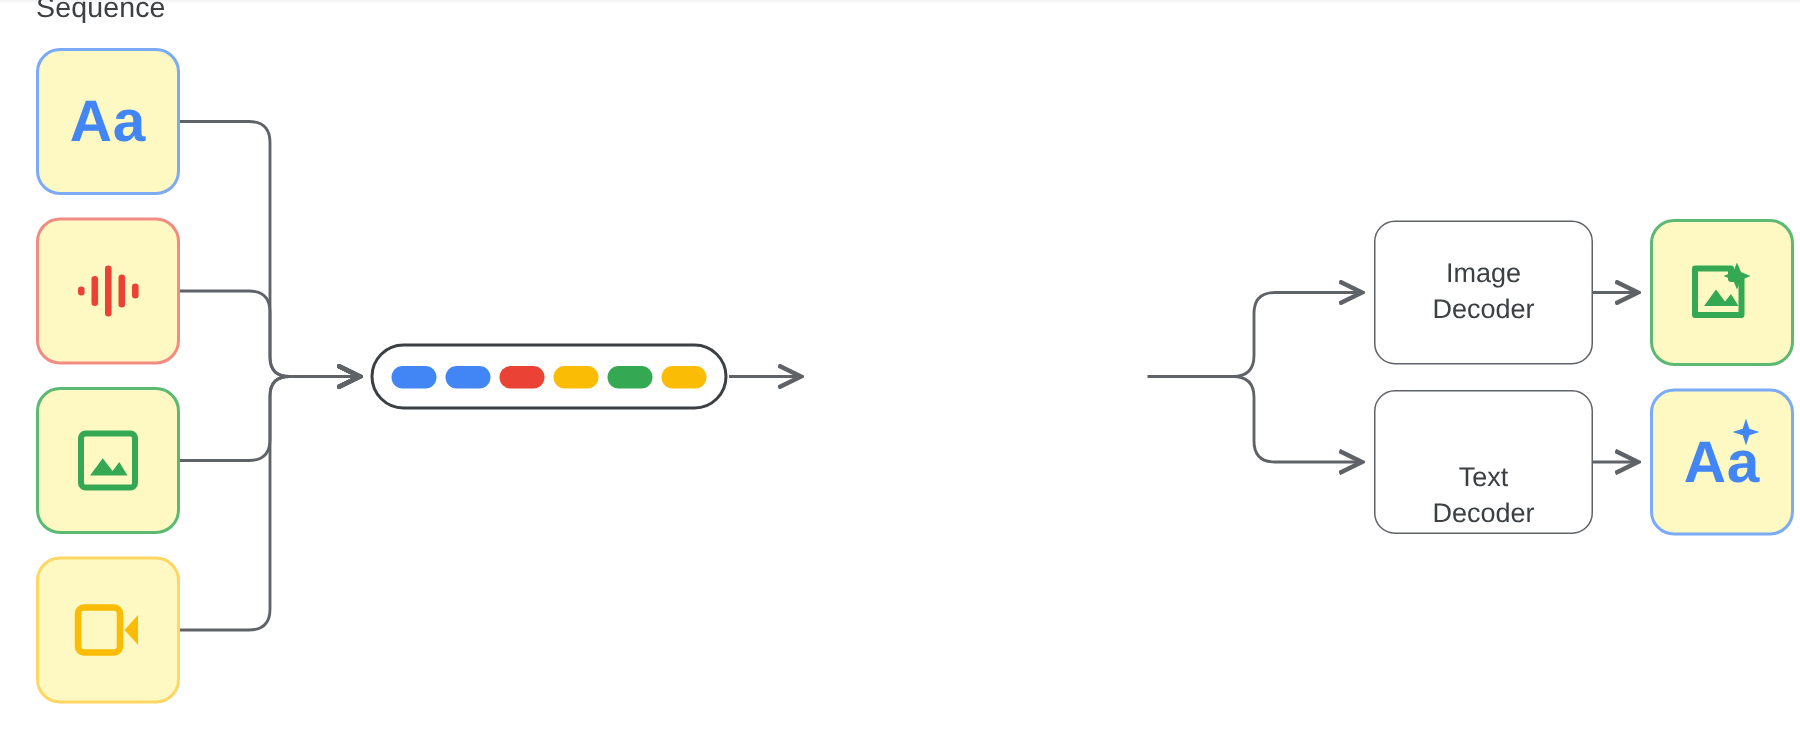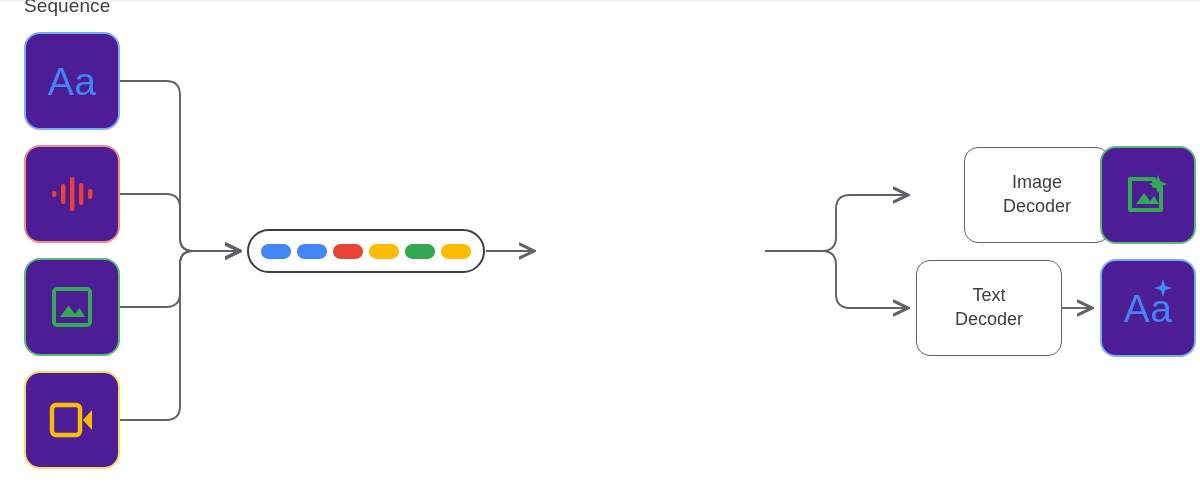--- a/index.html
+++ b/index.html
@@ -42,25 +42,26 @@
     pointer-events: none;
   }
 
   
   .tile {
     position: absolute;
     width: 96px;
     height: 98px;
     border-radius: 16px;
     border: 2px solid #4285F4;
-    background: #4c1d95;
+    background: #fef9c3;
     box-sizing: border-box;
     display: flex;
     align-items: center;
     justify-content: center;
+    font-weight: bold;
   }
   .tile.blue   { border-color: #7BAAF7; }
   .tile.red    { border-color: #F28B82; }
   .tile.green  { border-color: #5BB974; }
   .tile.yellow { border-color: #FDD663; }
   .tile.outgreen { border-color: #5BB974; }
   .tile.outblue  { border-color: #7BAAF7; }
 
   .aa-text {
     font-size: 39px;
@@ -202,28 +203,28 @@
   <div id="token-strip">
     <span class="token" style="background:#4285F4"></span>
     <span class="token" style="background:#4285F4"></span>
     <span class="token" style="background:#EA4335"></span>
     <span class="token" style="background:#FBBC05"></span>
     <span class="token" style="background:#34A853"></span>
     <span class="token" style="background:#FBBC05"></span>
   </div>
 
 
-  <div class="decoder" style="left:916px; top:147px;margin-left:48px;">
+  <div class="decoder" style="left:916px; top:147px;">
     <span class="label">
       <span>Image</span><br>
       <span>Decoder</span>
     </span>
   </div>
 
-  <div class="decoder" style="left:916px; top:260px;">
+  <div class="decoder" style="left:916px; top:260px;align-items:flex-end;">
     <span class="label">
       <span>Text</span><br>
       <span>Decoder</span>
     </span>
   </div>
 
   <div class="tile outgreen" style="left:1100px; top:146px;">
     <svg width="46" height="44" viewBox="0 0 46 44">
       <path d="M5 6 L29 6 L29 13 L36 13 L36 37 L5 37 Z" fill="none" stroke="#34A853" stroke-width="4" stroke-linejoin="round"></path>
       <path d="M11 31 L19 20 L25 28 L29 23 L34 31 Z" fill="#34A853"></path>

